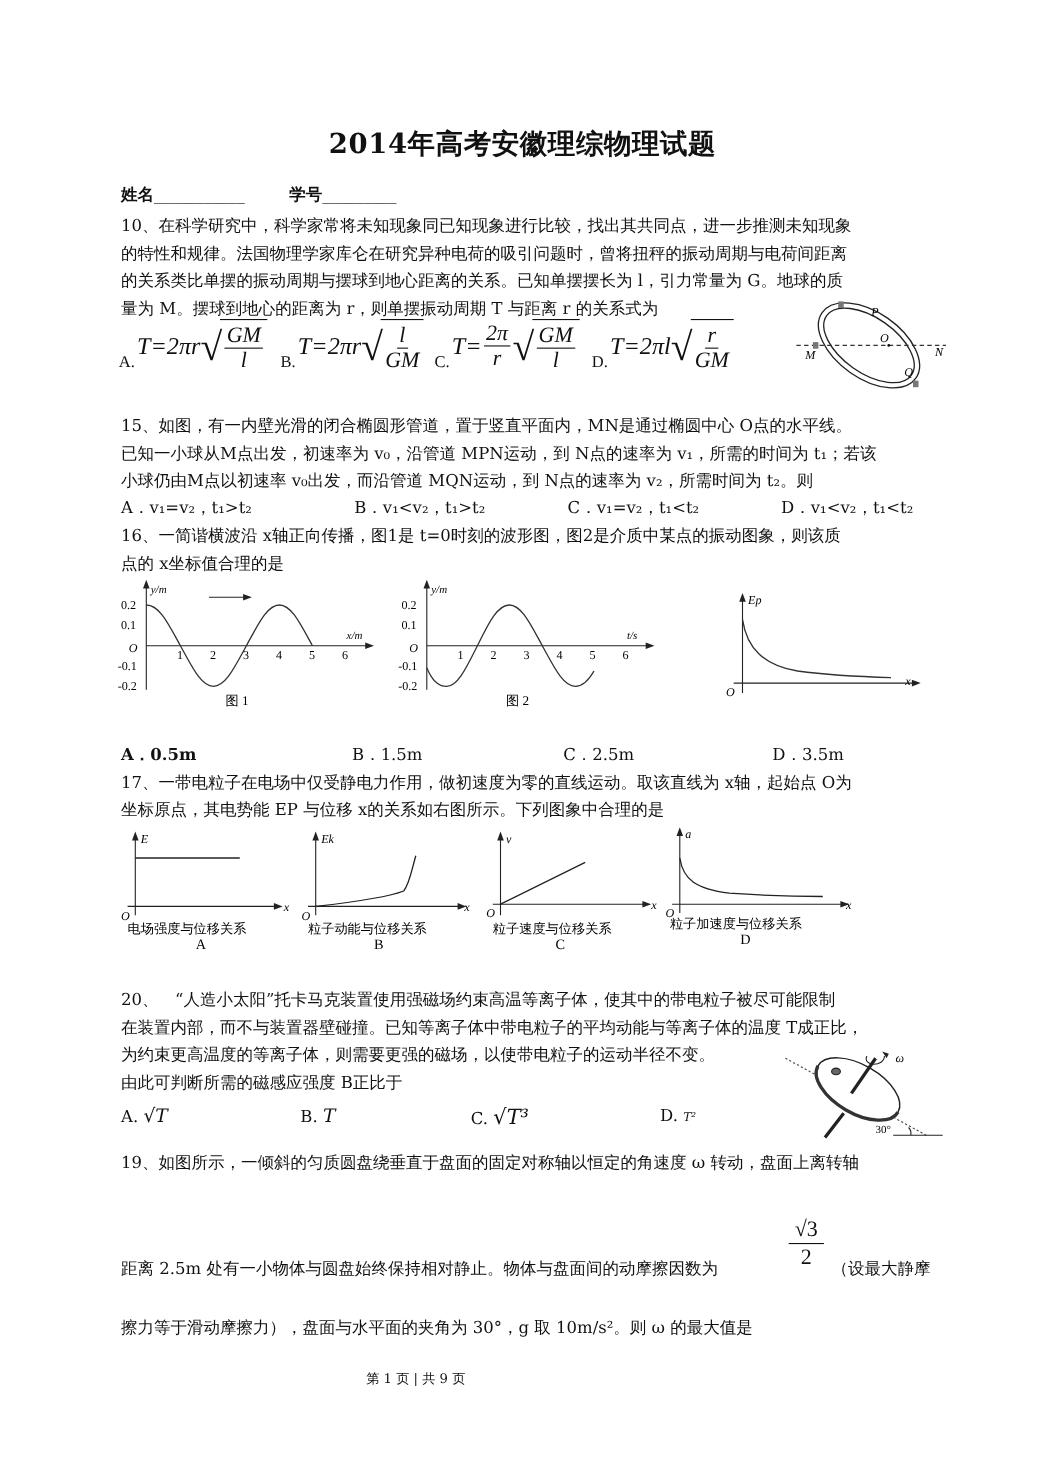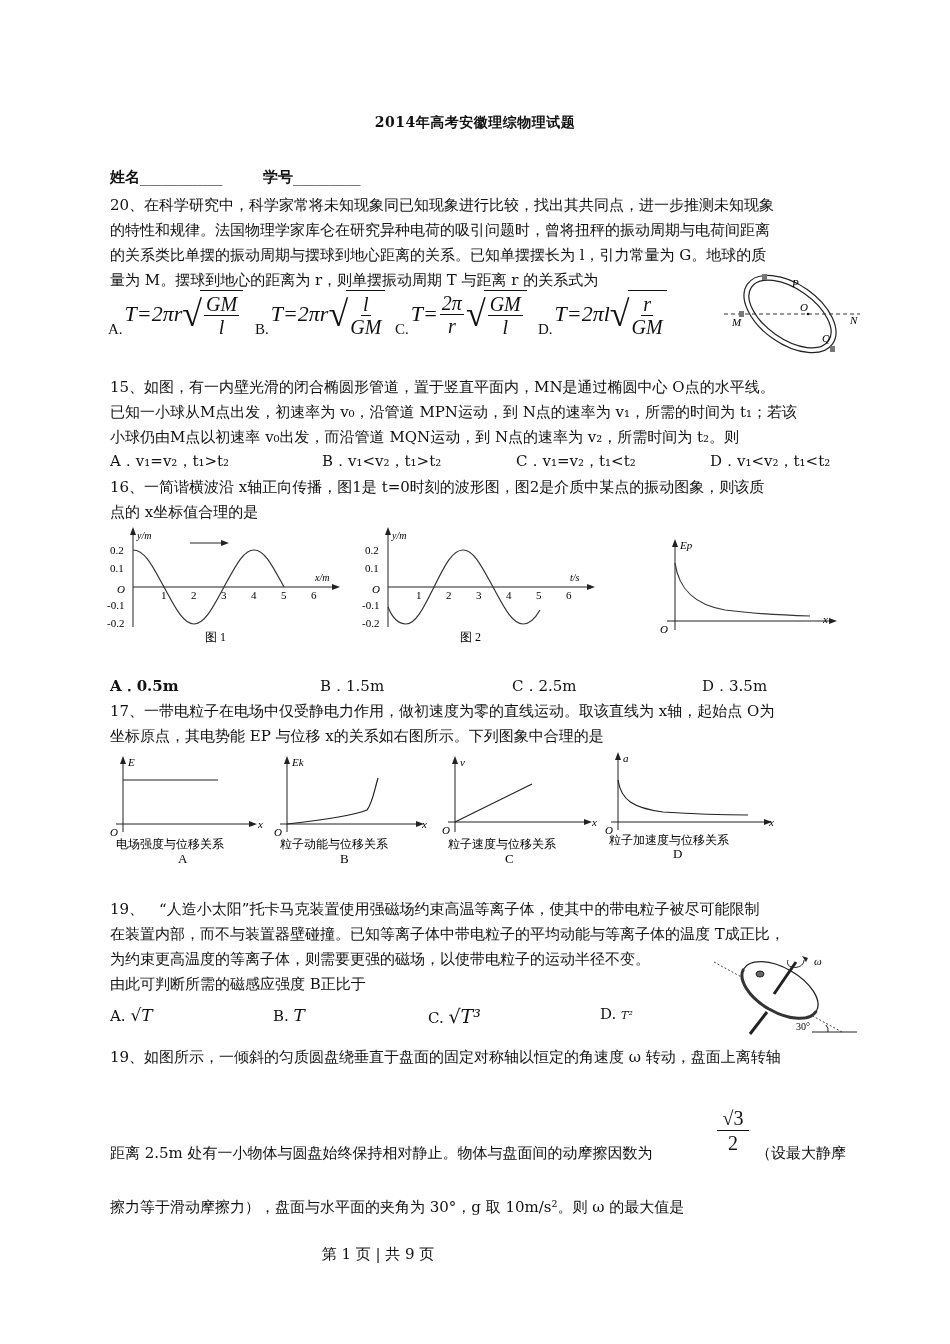--- a/index.html
+++ b/index.html
@@ -1,47 +1,47 @@
 <!DOCTYPE html>
 <html><head>
 <meta charset="utf-8">
 <style>
   html, body { margin:0; padding:0; background:#ffffff; }
   body { width:950px; height:1344px; position:relative; overflow:hidden;
          font-family:"DejaVu Serif","Liberation Serif",serif; color:#111; }
   .abs { position:absolute; }
-  .title { left:0; width:950px; top:114px; text-align:center; font-size:14px; font-weight:bold; letter-spacing:0.5px; }
+  .title { left:0; width:950px; top:114px; text-align:center; font-size:25px; font-weight:bold; letter-spacing:0.5px; }
   .line { left:110px; font-size:15px; line-height:22px; white-space:nowrap; }
   .bold { font-weight:bold; }
   .opt { font-size:15px; white-space:nowrap; }
   .formula { font-family:"Liberation Serif",serif; font-size:22px; font-style:italic; white-space:nowrap; display:flex; align-items:center; }
   .frac { display:inline-flex; flex-direction:column; align-items:center; margin:0 2px; font-size:20px; }
   .frac .num { border-bottom:1px solid #111; padding:0 2px; line-height:22px; }
   .frac .den { line-height:22px; }
   .sqrt { display:inline-flex; align-items:center; }
   .sqrt .rad { font-size:36px; font-style:normal; line-height:1; margin-right:-2px; }
   .sqrt .under { border-top:1.5px solid #111; padding:0 2px; }
   .optlabel { font-family:"Liberation Serif",serif; font-size:15px; font-style:normal; align-self:flex-end; margin-right:2px; }
   .cap { font-family:"DejaVu Sans","Liberation Sans",sans-serif; font-size:12px; }
   svg text { font-family:"Liberation Serif",serif; }
-  .footer { left:0; width:756px; top:1245px; text-align:center; font-size:15px; }
+  .footer { left:0; width:756px; top:1245px; text-align:center; font-size:12px; }
 </style>
 </head>
 <body>
 
 <div class="abs title">2014年高考安徽理综物理试题</div>
 
 <div class="abs line bold" style="top:166px;">
   <span>姓名</span><span style="font-weight:normal;">___________</span>
   <span style="display:inline-block;width:30px;"></span>
   <span>学号</span><span style="font-weight:normal;">_________</span>
 </div>
 
 <div>
-  <div class="abs line" style="top:194px;">20、在科学研究中，科学家常将未知现象同已知现象进行比较，找出其共同点，进一步推测未知现象</div>
+  <div class="abs line" style="top:194px;">10、在科学研究中，科学家常将未知现象同已知现象进行比较，找出其共同点，进一步推测未知现象</div>
   <div class="abs line" style="top:219px;">的特性和规律。法国物理学家库仑在研究异种电荷的吸引问题时，曾将扭秤的振动周期与电荷间距离</div>
   <div class="abs line" style="top:244px;">的关系类比单摆的振动周期与摆球到地心距离的关系。已知单摆摆长为 l，引力常量为 G。地球的质</div>
   <div class="abs line" style="top:269px;">量为 M。摆球到地心的距离为 r，则单摆振动周期 T 与距离 r 的关系式为</div>
 
   <div class="abs formula" style="left:108px; top:290px;">
     <span class="optlabel">A.</span>
     <span>T=2πr</span>
     <span class="sqrt">
         <span class="rad">√</span>
         <span class="under"><span class="frac">
@@ -234,21 +234,21 @@
     <path d="M15,28 C18,48 30,56 60,60 C90,62 110,63 145,63" fill="none" stroke="#222" stroke-width="1.2"></path>
     <text x="20" y="10" font-size="11" font-style="italic">a</text>
     <text x="166" y="74" font-size="11" font-style="italic">x</text>
     <text x="2" y="82" font-size="11" font-style="italic">O</text>
     <text x="6" y="92" class="cap">粒子加速度与位移关系</text>
     <text x="70" y="106" font-size="13">D</text>
   </svg>
 </div>
 
 <div>
-  <div class="abs line" style="top:898px;">19、　“人造小太阳”托卡马克装置使用强磁场约束高温等离子体，使其中的带电粒子被尽可能限制</div>
+  <div class="abs line" style="top:898px;">20、　“人造小太阳”托卡马克装置使用强磁场约束高温等离子体，使其中的带电粒子被尽可能限制</div>
   <div class="abs line" style="top:923px;">在装置内部，而不与装置器壁碰撞。已知等离子体中带电粒子的平均动能与等离子体的温度 T成正比，</div>
   <div class="abs line" style="top:948px;">为约束更高温度的等离子体，则需要更强的磁场，以使带电粒子的运动半径不变。</div>
   <div class="abs line" style="top:973px;">由此可判断所需的磁感应强度 B正比于</div>
 
   <div class="abs opt" style="left:110px; top:1005px;"><span>A.</span> <i style="font-size:17px;">√T</i></div>
   <div class="abs opt" style="left:273px; top:1005px;"><span>B.</span> <i style="font-size:17px;">T</i></div>
   <div class="abs opt" style="left:428px; top:1005px;"><span>C.</span> <i style="font-size:19px;">√T³</i></div>
   <div class="abs opt" style="left:600px; top:1005px;"><span>D.</span> <i style="font-size:11px;">T²</i></div>
 
   <svg class="abs" style="left:712px; top:952px;" width="150" height="85" viewBox="0 0 150 85">

